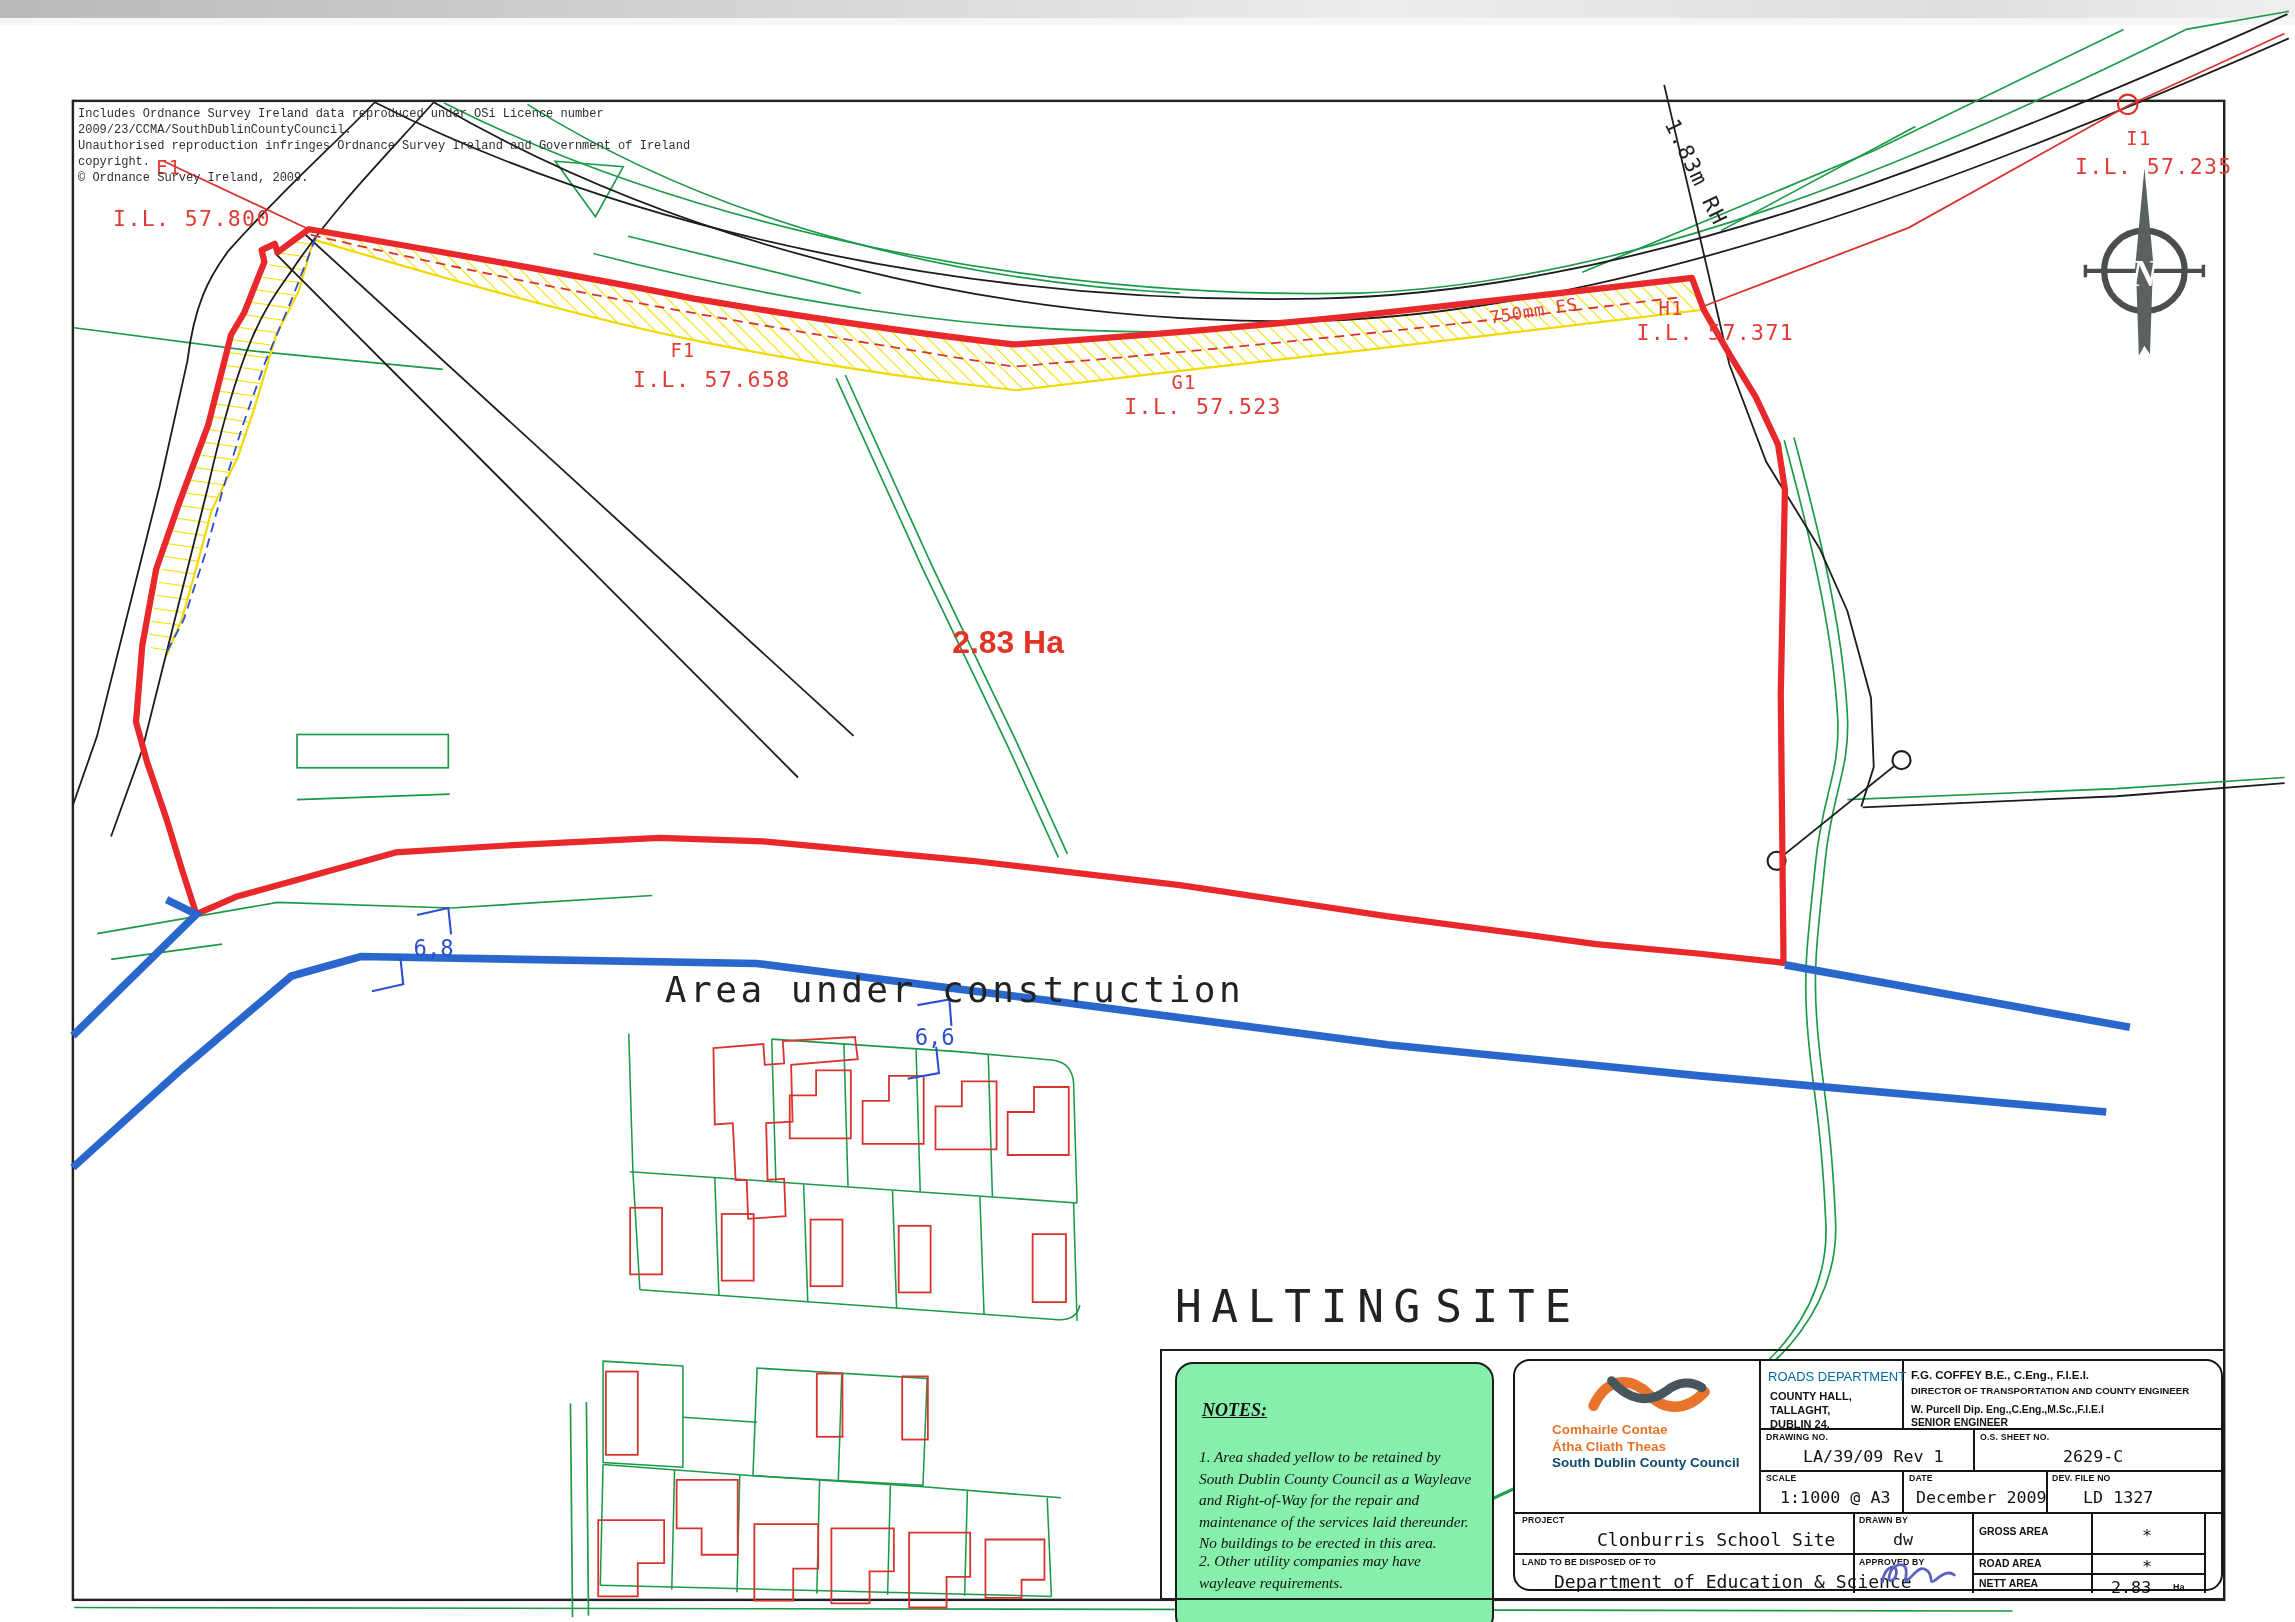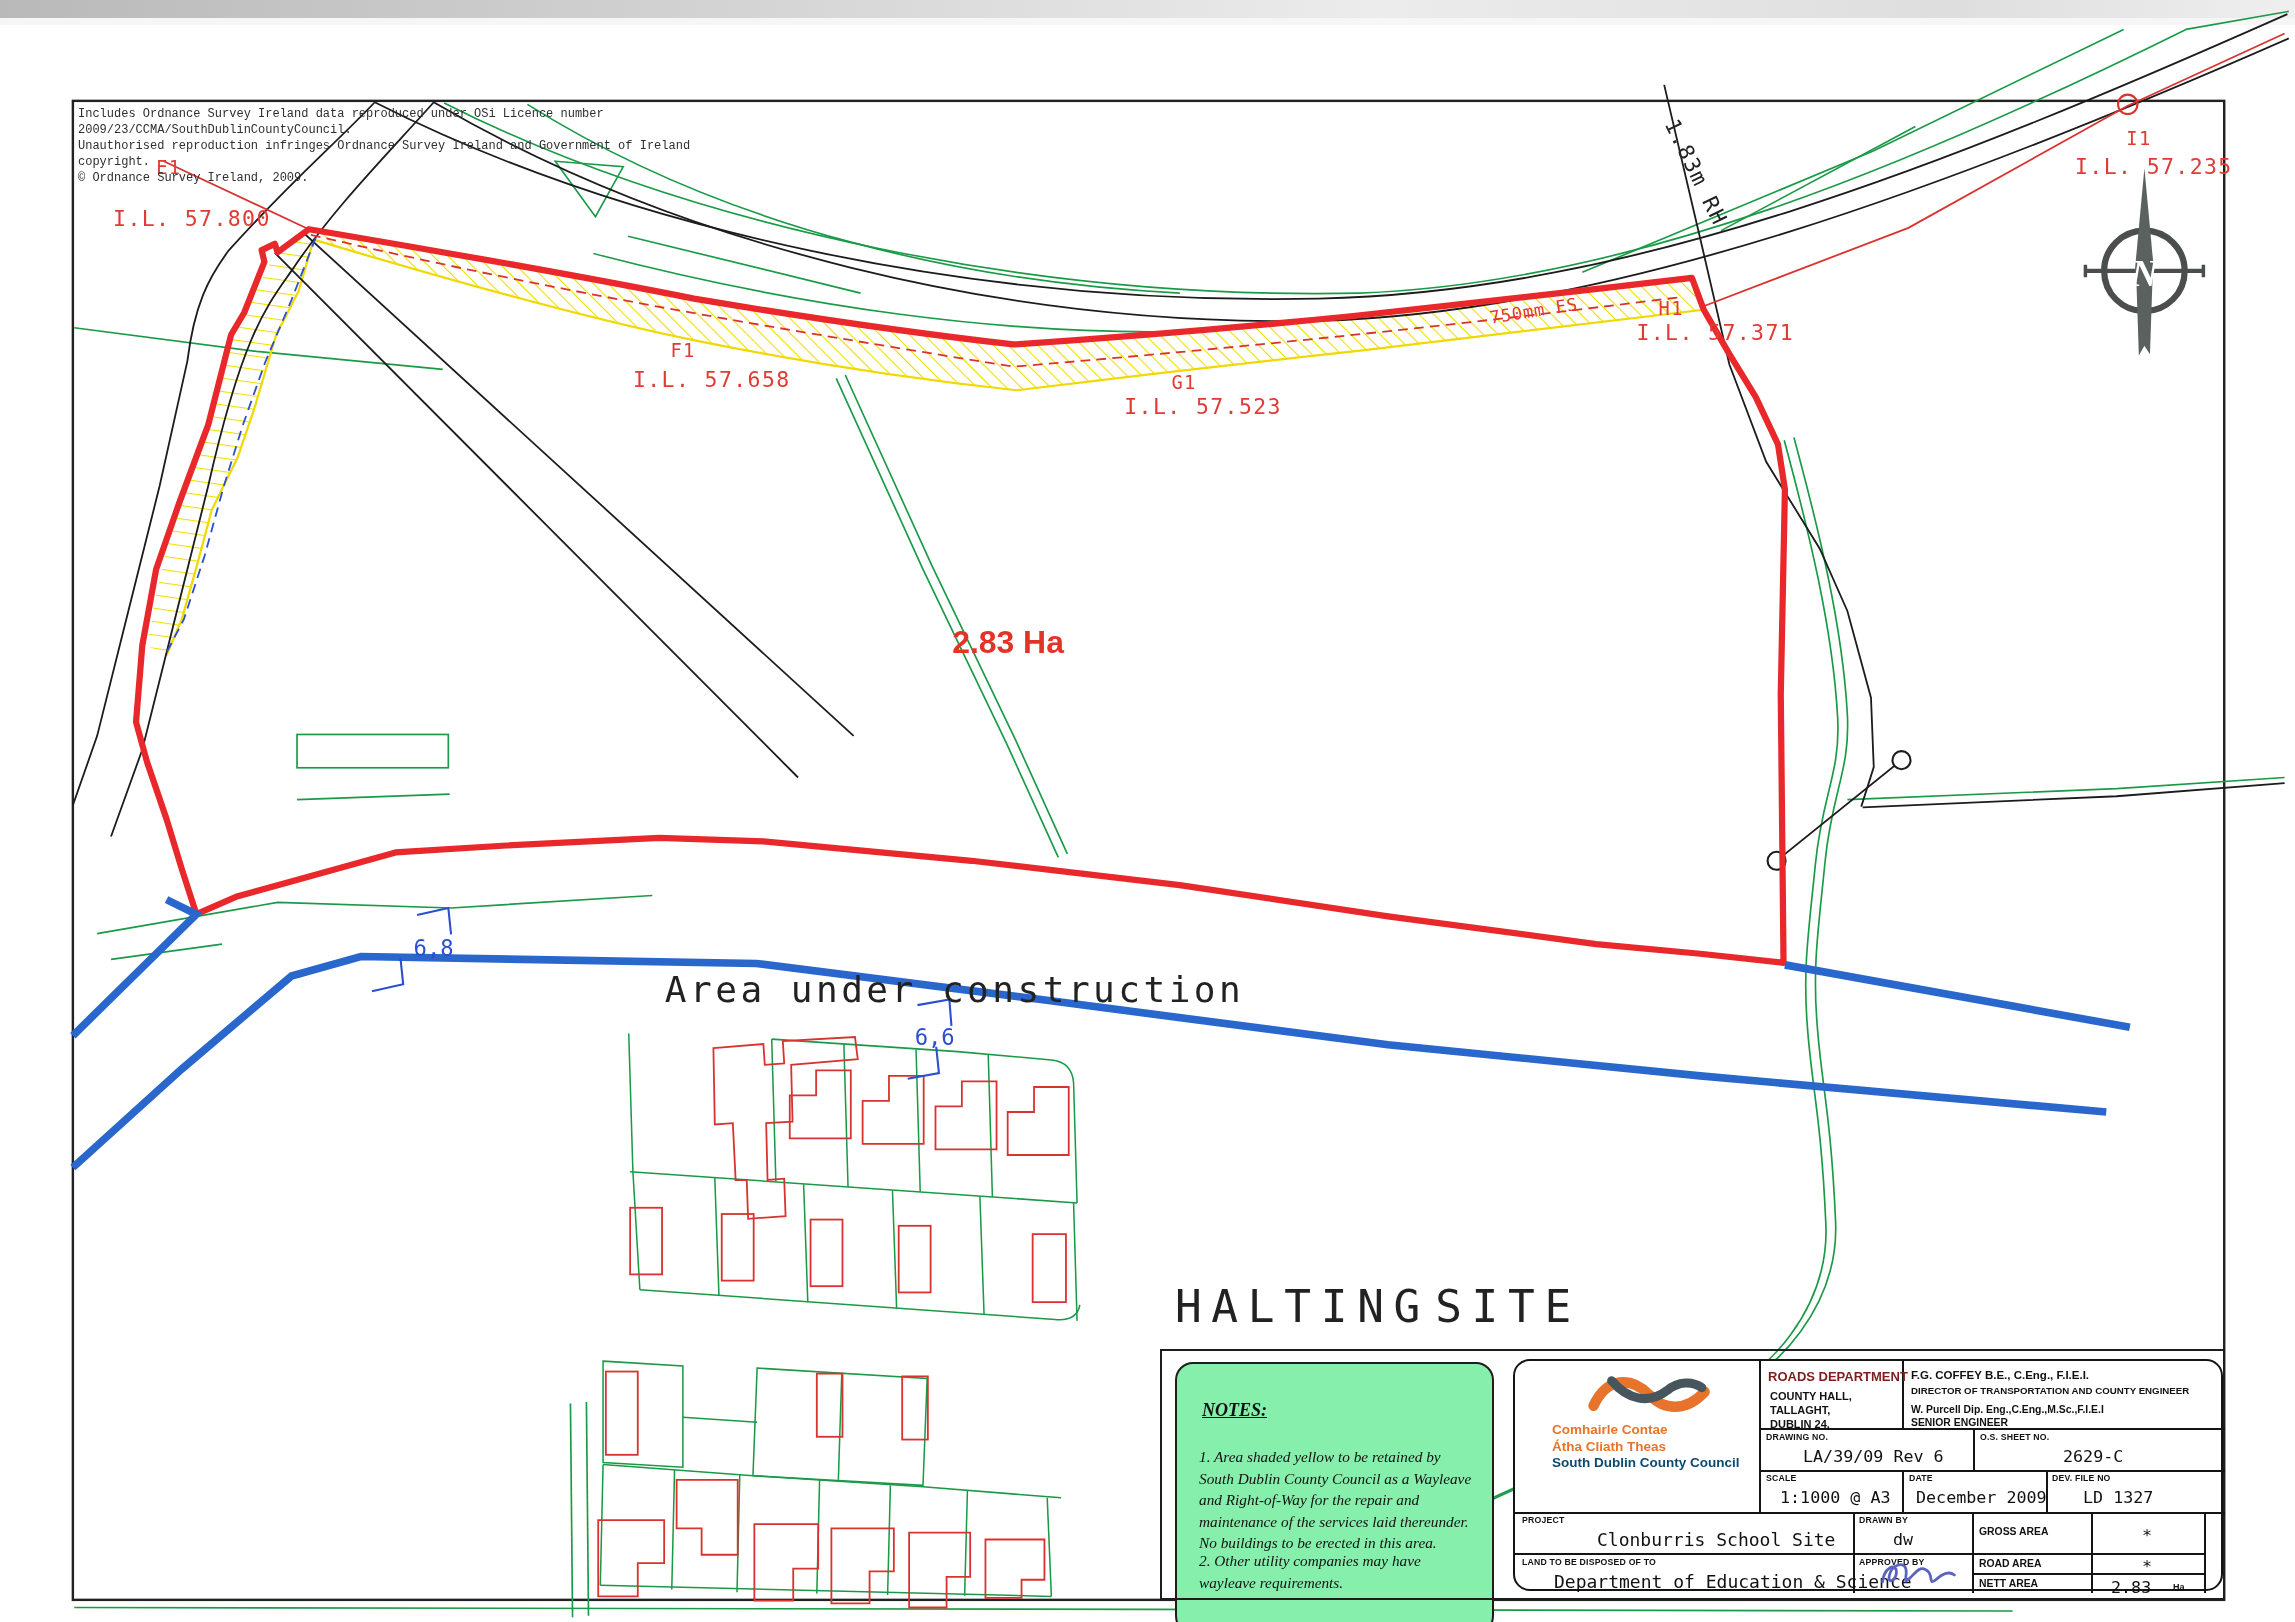--- a/index.html
+++ b/index.html
@@ -30,21 +30,21 @@
   .tb .vl{width:2.1px;} .tb .hl{height:2.1px;}
   .tb .lab{position:absolute;font-size:8.7px;font-weight:700;color:#111;letter-spacing:0.2px;}
   .tb .val{position:absolute;font-family:"DejaVu Sans Mono",monospace;font-size:16.7px;color:#111;}
   .tb .big{font-size:18px;}
   .tb .area-lab{position:absolute;font-size:10.4px;font-weight:700;color:#111;}
   .logo-txt{position:absolute;font-weight:700;font-size:13.5px;line-height:16.7px;}
   .logo-o{color:#e8742c;} .logo-g{color:#0c4a6e;font-weight:700;}
   .eng{position:absolute;color:#111;}
   .e-big{font-size:11.5px;font-weight:700;}
   .e-sm{font-size:9.7px;font-weight:700;}
-  .dept-name{position:absolute;font-size:13px;font-weight:700;color:#7f1d1d;}
+  .dept-name{position:absolute;font-size:13px;font-weight:400;color:#0369a1;}
   .dept-addr{position:absolute;font-size:11px;font-weight:700;color:#111;line-height:14px;white-space:pre-line;}
 </style>
 </head>
 <body>
 
 <div class="scan-band"></div>
 <div class="scan-band2"></div>
 
 <svg class="map" width="2295" height="1623" viewBox="0 0 3307 2338">
   <defs>
@@ -254,21 +254,21 @@
   <div class="dept-addr" style="left:255px;top:28px">COUNTY HALL,
 TALLAGHT,
 DUBLIN 24.</div>
 
   <div class="eng e-big" style="left:396px;top:8.3px">F.G. COFFEY  B.E., C.Eng., F.I.E.I.</div>
   <div class="eng e-sm" style="left:396px;top:23.6px">DIRECTOR OF TRANSPORTATION AND COUNTY ENGINEER</div>
   <div class="eng e-big" style="left:396px;top:43px;font-size:10.4px">W. Purcell Dip. Eng.,C.Eng.,M.Sc.,F.I.E.I</div>
   <div class="eng e-sm" style="left:396px;top:56px;font-size:10.4px">SENIOR ENGINEER</div>
 
   <div class="lab" style="left:251px;top:71px">DRAWING NO.</div>
-  <div class="val" style="left:288px;top:85px">LA/39/09  Rev 6</div>
+  <div class="val" style="left:288px;top:85px">LA/39/09  Rev 1</div>
   <div class="lab" style="left:465px;top:71px">O.S. SHEET NO.</div>
   <div class="val" style="left:548px;top:85px">2629-C</div>
 
   <div class="lab" style="left:251px;top:112px">SCALE</div>
   <div class="val" style="left:265px;top:126px">1:1000  @  A3</div>
   <div class="lab" style="left:394px;top:112px">DATE</div>
   <div class="val" style="left:401px;top:126px">December 2009</div>
   <div class="lab" style="left:537px;top:112px">DEV. FILE NO</div>
   <div class="val" style="left:568px;top:126px">LD 1327</div>
 

